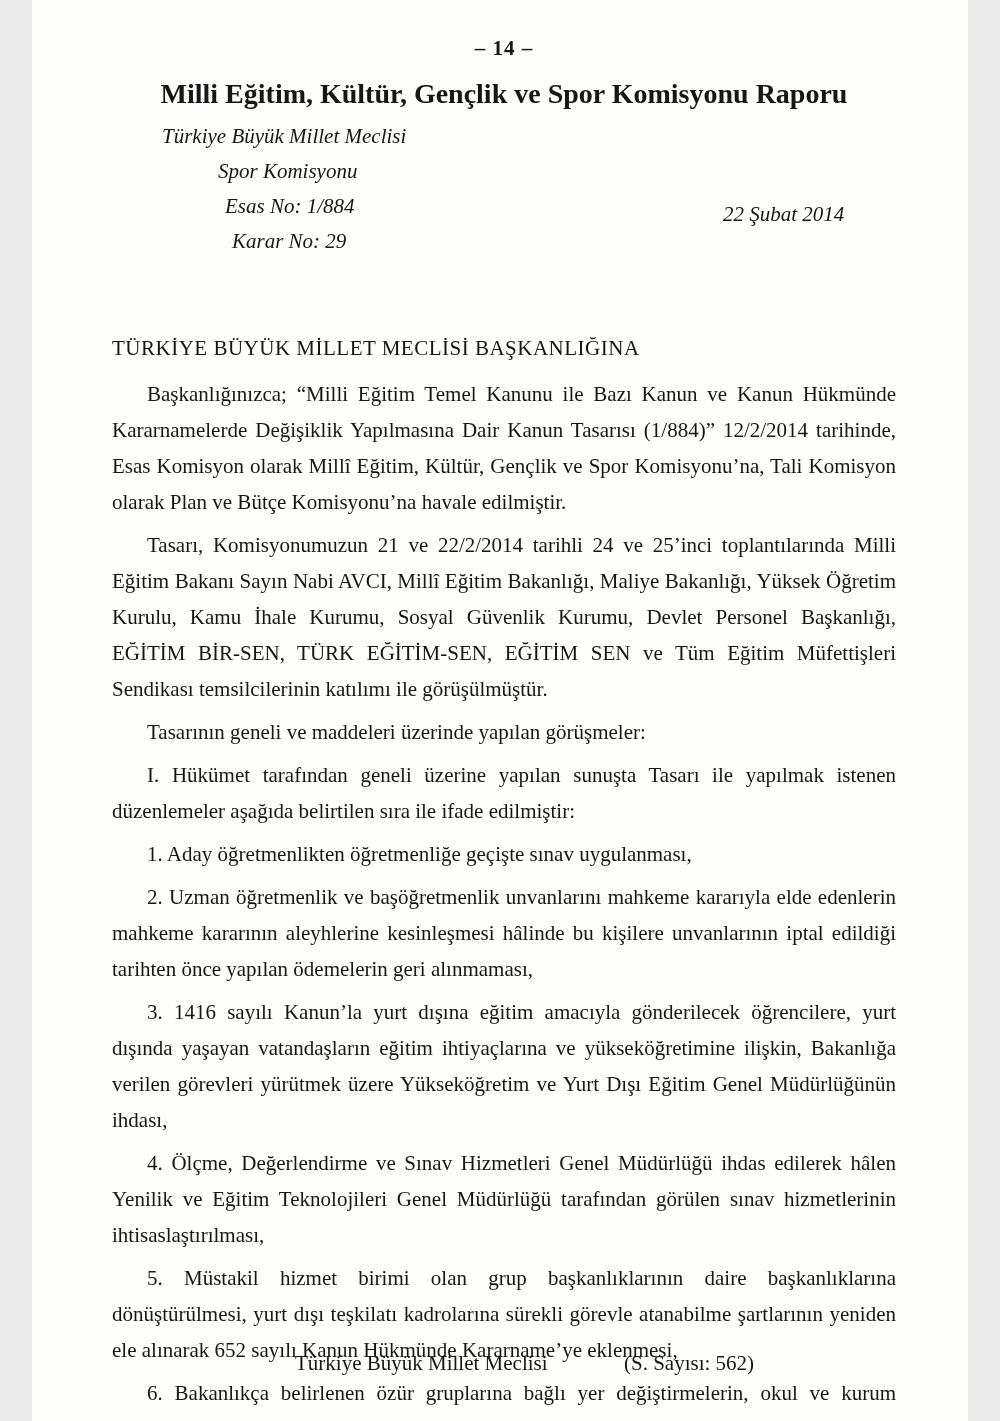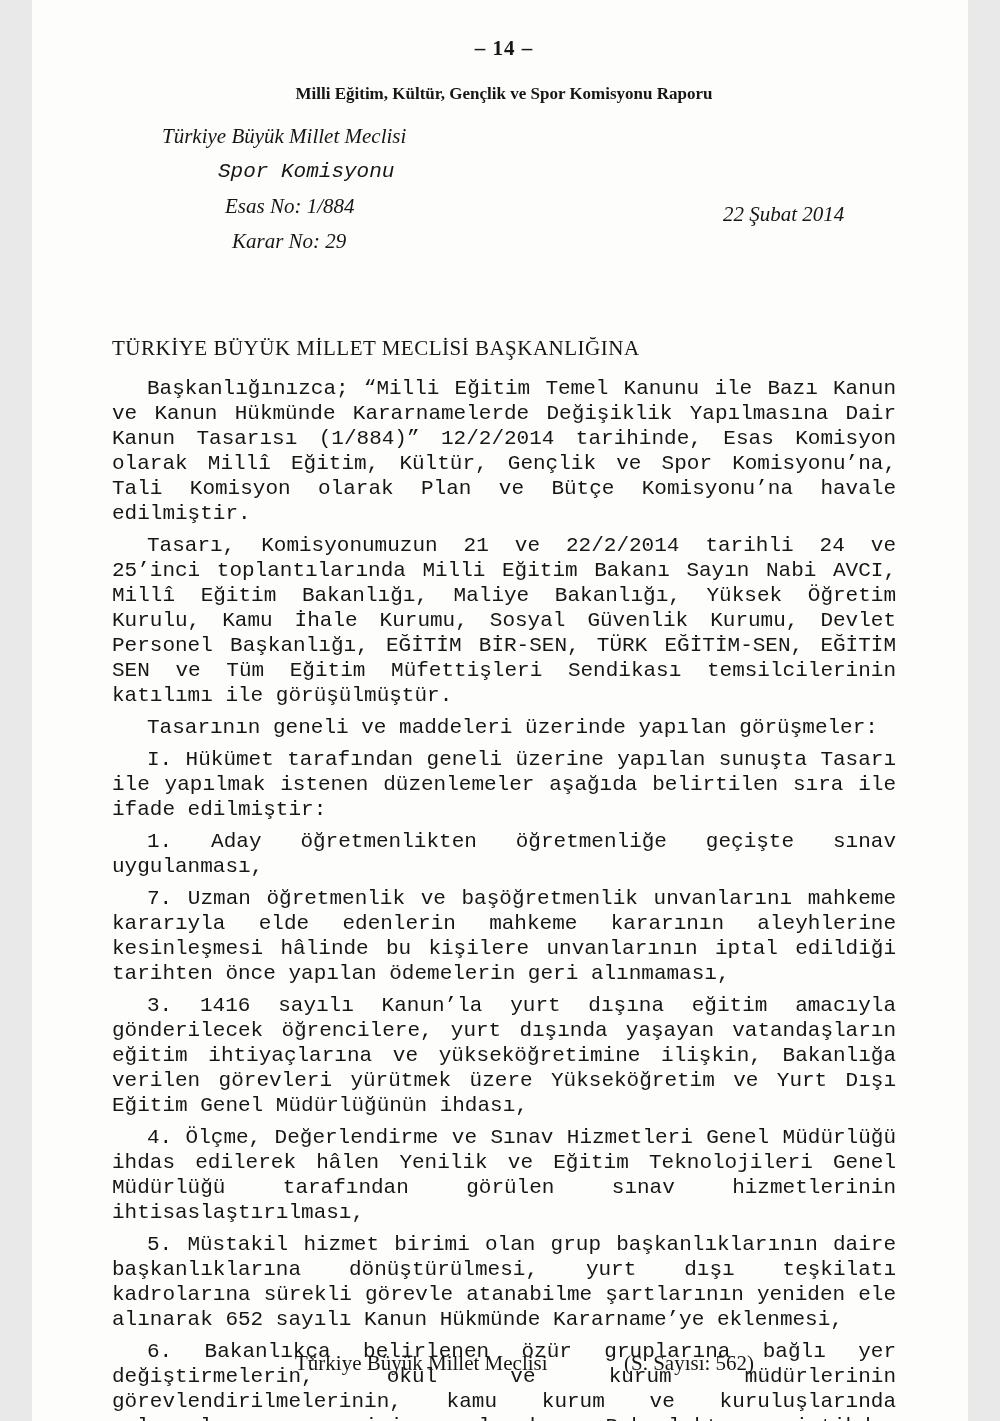--- a/index.html
+++ b/index.html
@@ -22,56 +22,55 @@
   }
   .page-number {
     text-align: center;
     font-weight: bold;
     letter-spacing: 1px;
     line-height: 24px;
   }
   .doc-title {
     margin: 22px 0 4px 0;
     text-align: center;
-    font-size: 17px;
+    font-size: 28px;
     font-weight: bold;
     line-height: 24px;
   }
   .meta-block {
     position: relative;
     margin-top: 13px;
     font-style: italic;
   }
   .meta-line {
     line-height: 35px;
     white-space: nowrap;
   }
   .meta-line.m1 { margin-left: 50px; }
   .meta-line.m2 { margin-left: 43px; }
-  .meta-line.m3 { margin-left: 106px; font-family: Liberation Mono, monospace; }
+  .meta-line.m3 { margin-left: 106px; }
   .meta-line.m4 { margin-left: 113px; position: relative; }
   .meta-line.m5 { margin-left: 120px; }
   .meta-date {
     position: absolute;
     left: 498px; 
     top: 8px;
   }
   .heading {
     margin-top: 76px;
     margin-bottom: 15px;
     text-align: left;
     line-height: 26px;
     letter-spacing: 0.5px;
   }
   .body-text p {
     margin: 0 0 7px 0;
     text-indent: 35px;
     text-align: justify;
-    line-height: 25px;
-    font-family: Liberation Mono, monospace;
+    line-height: 36px;
   }
   .footer {
     position: absolute;
     top: 1351px;
     left: 0;
     width: 1000px;
     line-height: 24px;
   }
   .footer-left {
     position: absolute;
@@ -104,21 +103,21 @@
   </div>
 
   <div class="heading">TÜRKİYE BÜYÜK MİLLET MECLİSİ BAŞKANLIĞINA</div>
 
   <div class="body-text">
     <p>Başkanlığınızca; “Milli Eğitim Temel Kanunu ile Bazı Kanun ve Kanun Hükmünde Kararnamelerde Değişiklik Yapılmasına Dair Kanun Tasarısı (1/884)” 12/2/2014 tarihinde, Esas Komisyon olarak Millî Eğitim, Kültür, Gençlik ve Spor Komisyonu’na, Tali Komisyon olarak Plan ve Bütçe Komisyonu’na havale edilmiştir.</p>
     <p>Tasarı, Komisyonumuzun 21 ve 22/2/2014 tarihli 24 ve 25’inci toplantılarında Milli Eğitim Bakanı Sayın Nabi AVCI, Millî Eğitim Bakanlığı, Maliye Bakanlığı, Yüksek Öğretim Kurulu, Kamu İhale Kurumu, Sosyal Güvenlik Kurumu, Devlet Personel Başkanlığı, EĞİTİM BİR-SEN, TÜRK EĞİTİM-SEN, EĞİTİM SEN ve Tüm Eğitim Müfettişleri Sendikası temsilcilerinin katılımı ile görüşülmüştür.</p>
     <p>Tasarının geneli ve maddeleri üzerinde yapılan görüşmeler:</p>
     <p>I. Hükümet tarafından geneli üzerine yapılan sunuşta Tasarı ile yapılmak istenen düzenlemeler aşağıda belirtilen sıra ile ifade edilmiştir:</p>
     <p>1. Aday öğretmenlikten öğretmenliğe geçişte sınav uygulanması,</p>
-    <p>7. Uzman öğretmenlik ve başöğretmenlik unvanlarını mahkeme kararıyla elde edenlerin mahkeme kararının aleyhlerine kesinleşmesi hâlinde bu kişilere unvanlarının iptal edildiği tarihten önce yapılan ödemelerin geri alınmaması,</p>
+    <p>2. Uzman öğretmenlik ve başöğretmenlik unvanlarını mahkeme kararıyla elde edenlerin mahkeme kararının aleyhlerine kesinleşmesi hâlinde bu kişilere unvanlarının iptal edildiği tarihten önce yapılan ödemelerin geri alınmaması,</p>
     <p>3. 1416 sayılı Kanun’la yurt dışına eğitim amacıyla gönderilecek öğrencilere, yurt dışında yaşayan vatandaşların eğitim ihtiyaçlarına ve yükseköğretimine ilişkin, Bakanlığa verilen görevleri yürütmek üzere Yükseköğretim ve Yurt Dışı Eğitim Genel Müdürlüğünün ihdası,</p>
     <p>4. Ölçme, Değerlendirme ve Sınav Hizmetleri Genel Müdürlüğü ihdas edilerek hâlen Yenilik ve Eğitim Teknolojileri Genel Müdürlüğü tarafından görülen sınav hizmetlerinin ihtisaslaştırılması,</p>
     <p>5. Müstakil hizmet birimi olan grup başkanlıklarının daire başkanlıklarına dönüştürülmesi, yurt dışı teşkilatı kadrolarına sürekli görevle atanabilme şartlarının yeniden ele alınarak 652 sayılı Kanun Hükmünde Kararname’ye eklenmesi,</p>
     <p>6. Bakanlıkça belirlenen özür gruplarına bağlı yer değiştirmelerin, okul ve kurum müdürlerinin görevlendirilmelerinin, kamu kurum ve kuruluşlarında çalışanların geçici olarak Bakanlıkta istihdam edilebilmelerinin düzenlenmesi,</p>
   </div>
 
   <div class="footer">
     <span class="footer-left">Türkiye Büyük Millet Meclisi</span>
     <span class="footer-right">(S. Sayısı: 562)</span>
   </div>

